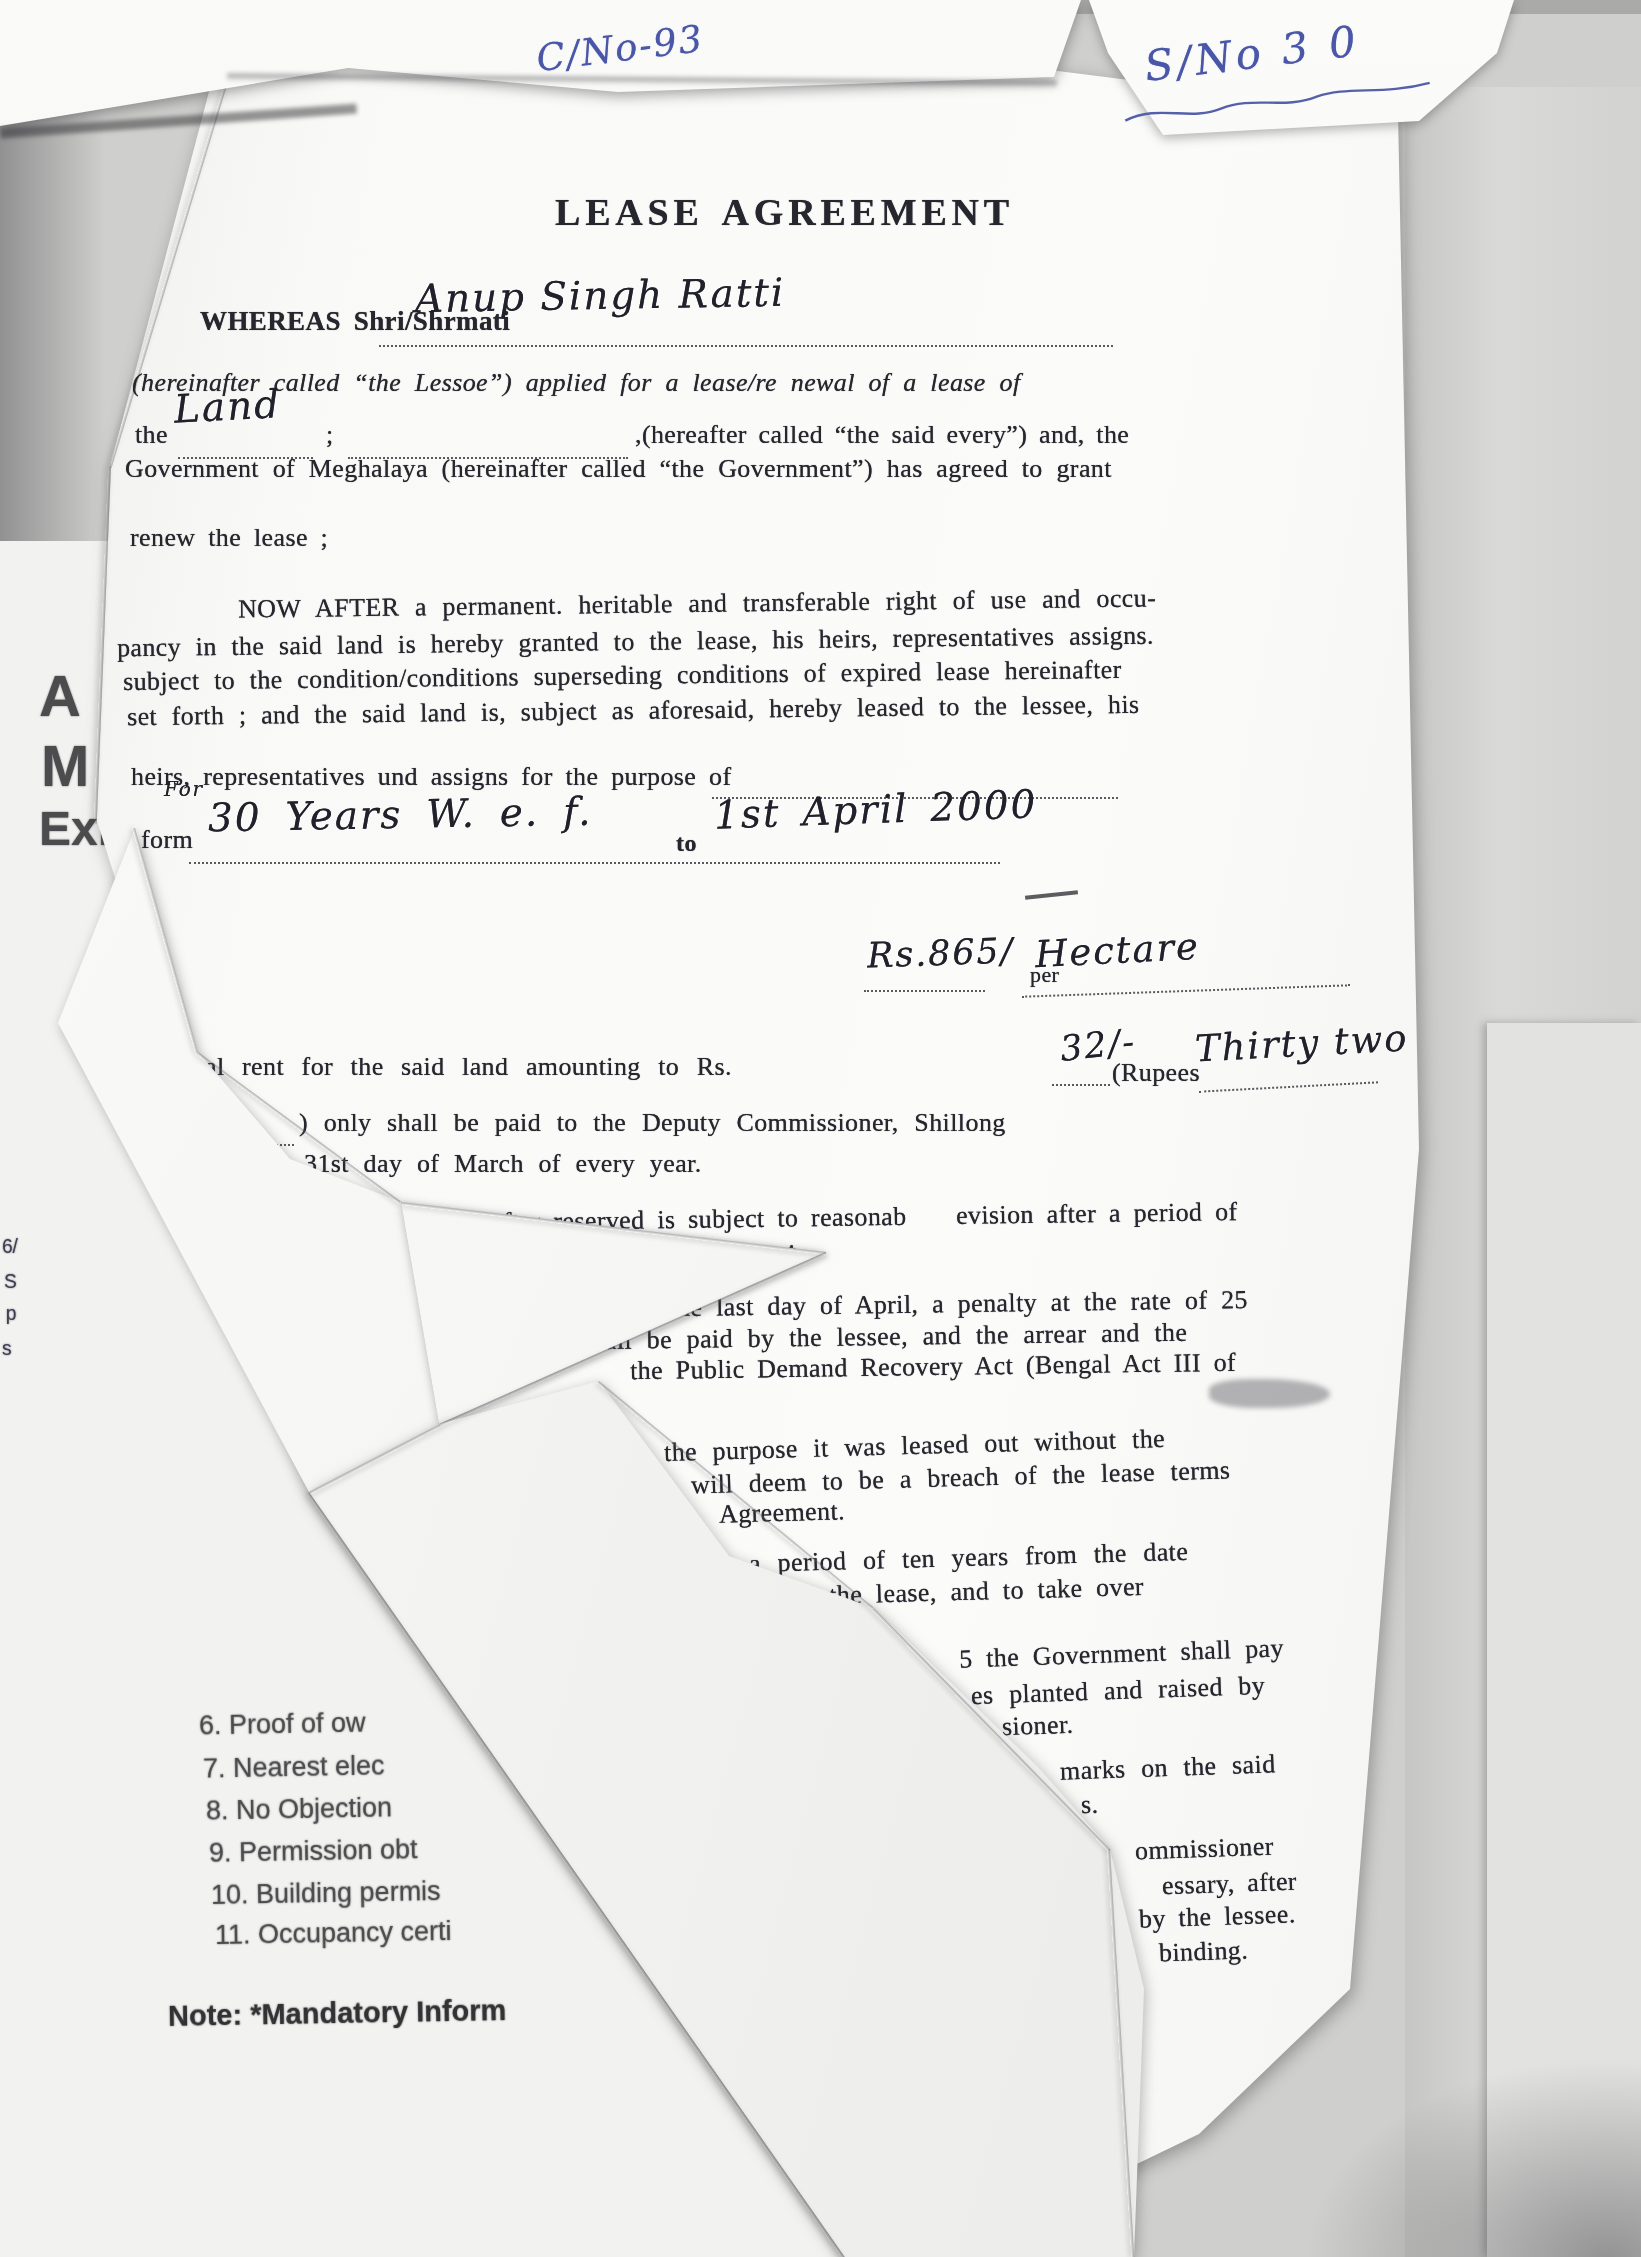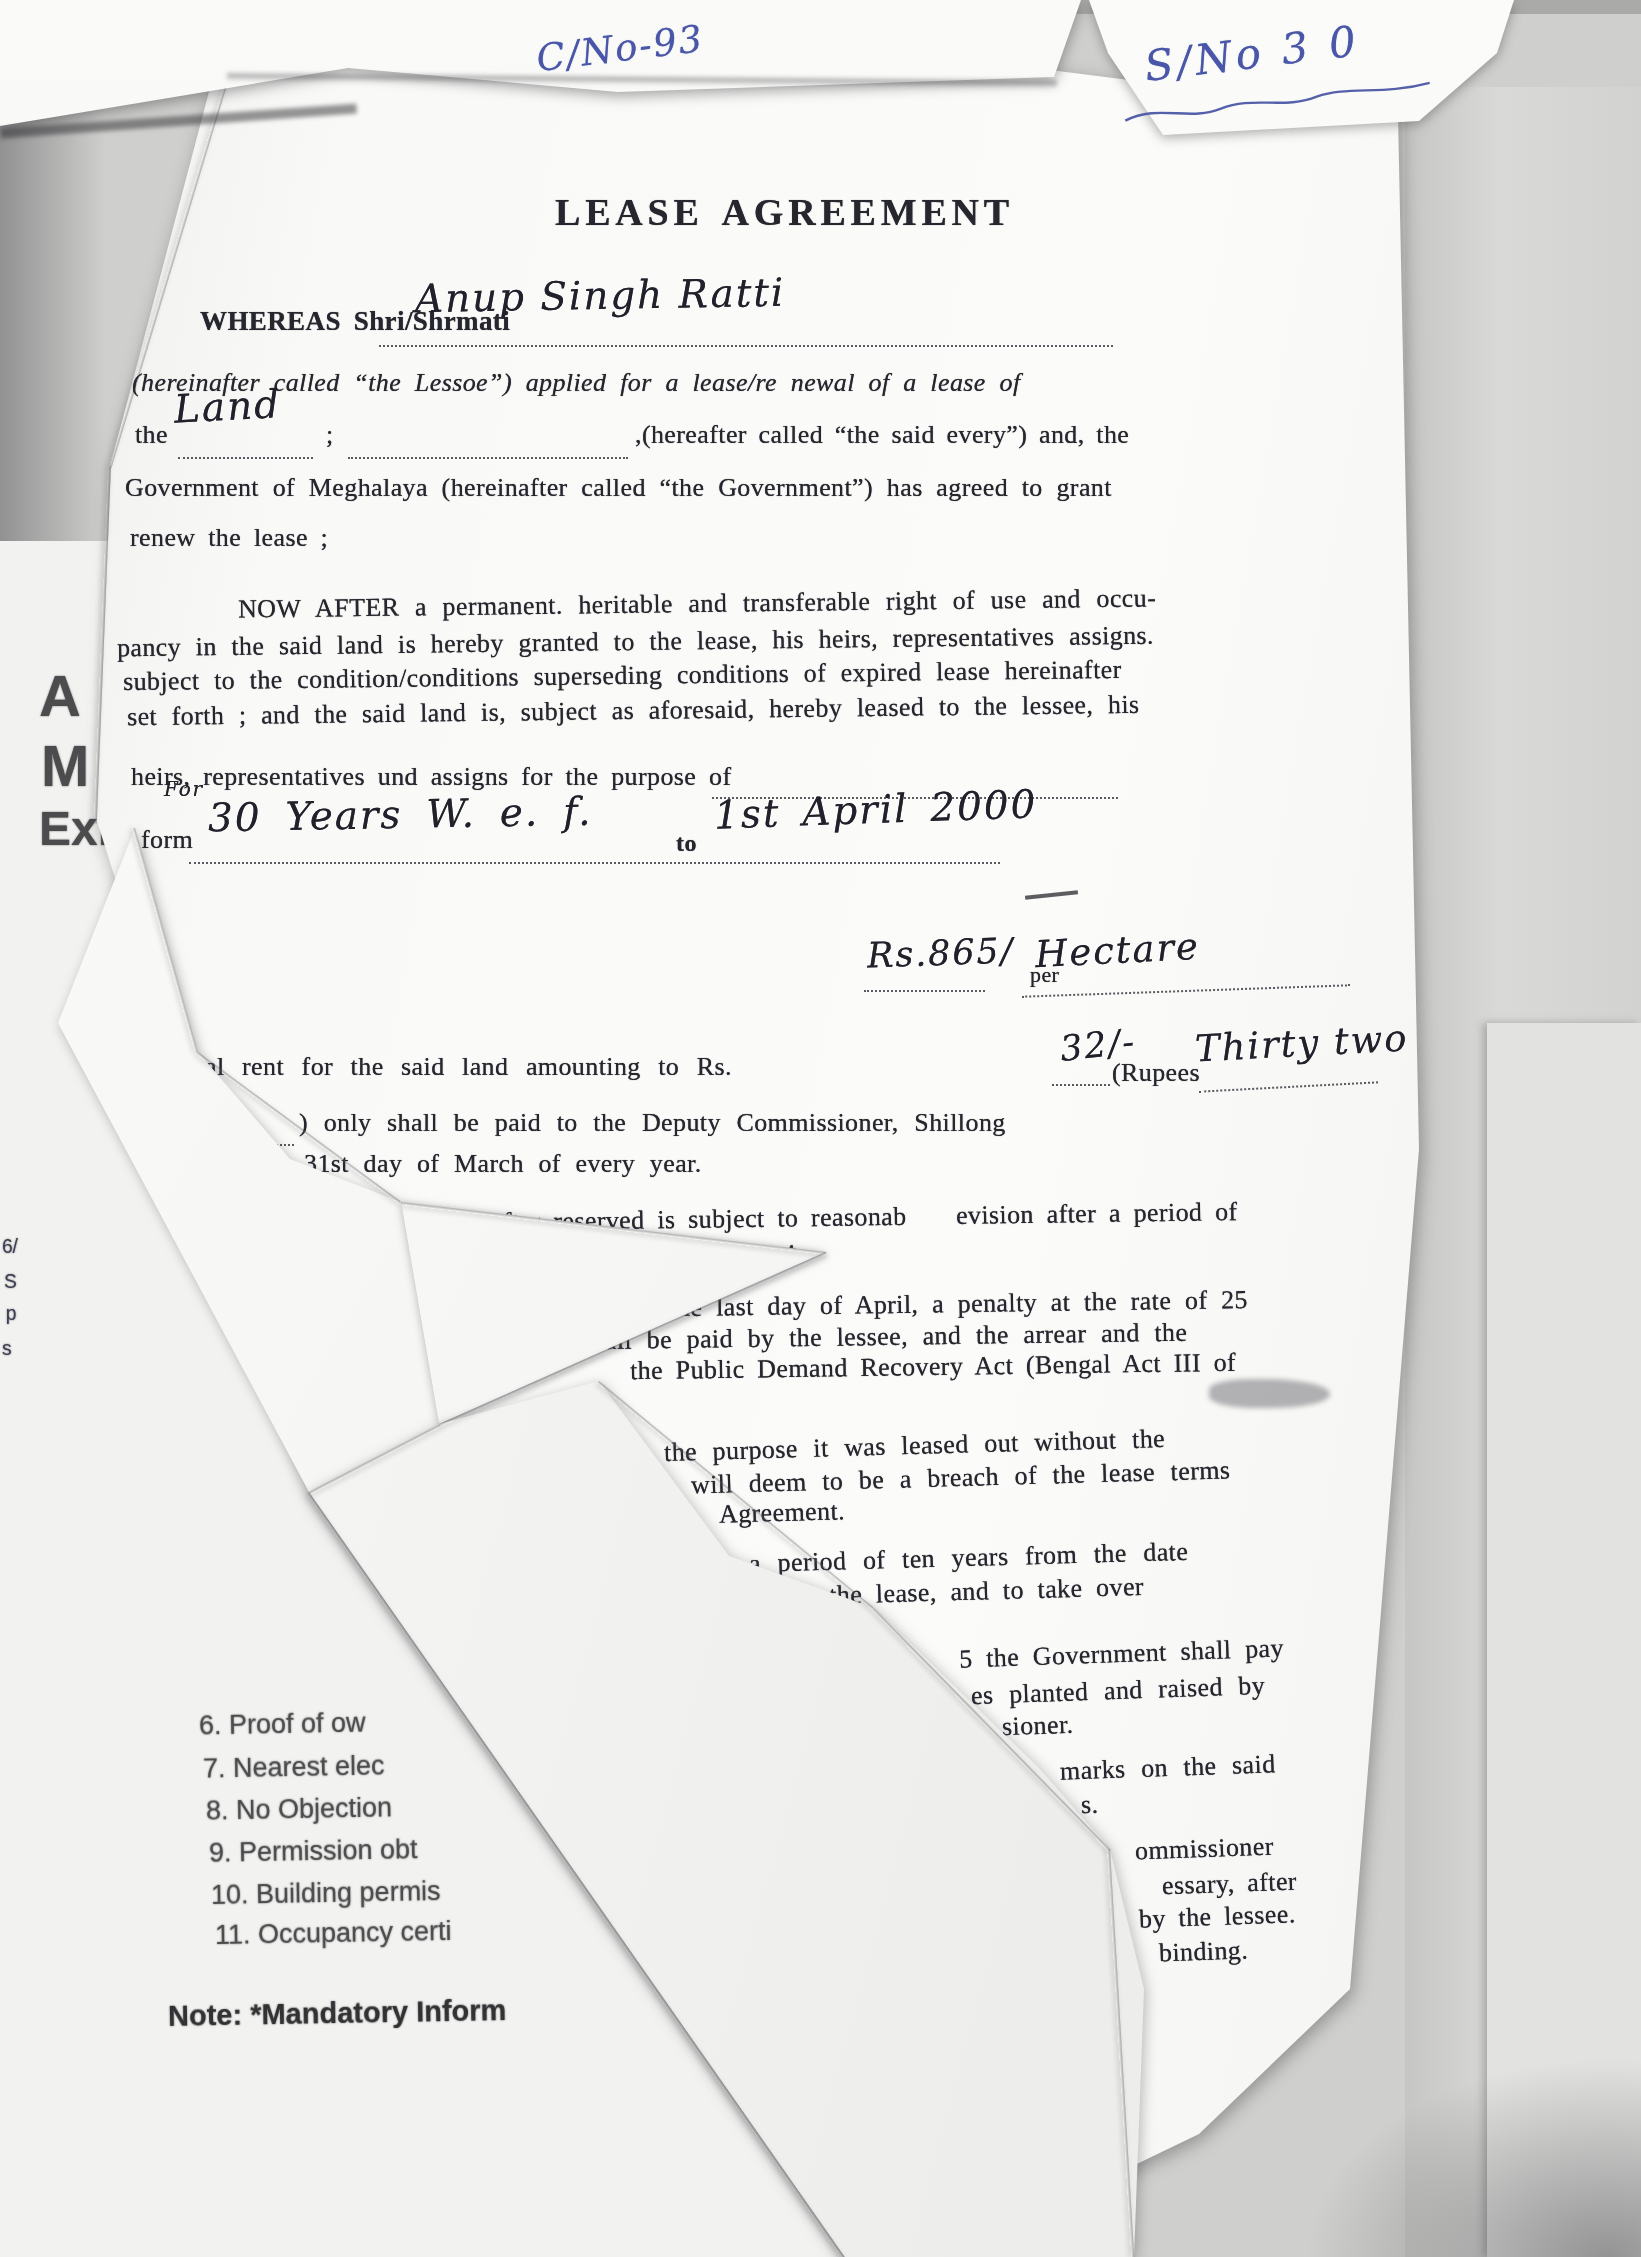--- a/index.html
+++ b/index.html
@@ -83,21 +83,21 @@
 
   <div class="t" style="left:132px;top:368px;word-spacing:6.8px;font-style:italic;">(hereinafter called “the Lessoe”)  applied  for  a  lease/re newal  of  a  lease  of</div>
 
   <div class="t" style="left:135px;top:420px;">the</div>
   <div class="hw" style="left:174px;top:384px;font-size:39px;transform:rotate(-3deg);">Land</div>
   <div class="dl" style="left:178px;top:452px;width:135px;"></div>
   <div class="t" style="left:326px;top:420px;">;</div>
   <div class="dl" style="left:348px;top:452px;width:280px;"></div>
   <div class="t" style="left:635px;top:420px;word-spacing:4.8px;">,(hereafter  called  “the  said  every”)  and, the</div>
 
-  <div class="t" style="left:125px;top:473px;word-spacing:6.8px;font-family:Liberation Serif, serif;">Government of Meghalaya (hereinafter called “the Government”)  has  agreed  to grant</div>
+  <div class="t" style="left:125px;top:454px;word-spacing:6.8px;font-family:Liberation Serif, serif;">Government of Meghalaya (hereinafter called “the Government”)  has  agreed  to grant</div>
   <div class="t" style="left:130px;top:523px;">renew  the  lease ;</div>
 
   <div class="t" style="left:238px;top:589px;word-spacing:8.7px;transform:rotate(-.7deg);">NOW AFTER  a  permanent.  heritable  and  transferable  right  of  use  and  occu-</div>
   <div class="t" style="left:117px;top:627px;word-spacing:7.7px;transform:rotate(-.7deg);">pancy in the said land is hereby granted to the  lease,  his heirs,  representatives  assigns.</div>
   <div class="t" style="left:123px;top:661px;word-spacing:7.7px;transform:rotate(-.7deg);">subject  to  the  condition/conditions  superseding  conditions  of  expired  lease  hereinafter</div>
   <div class="t" style="left:127px;top:696px;word-spacing:7.7px;transform:rotate(-.7deg);">set forth ;  and  the  said  land is,  subject  as  aforesaid,  hereby  leased  to  the lessee, his</div>
 
   <div class="t" style="left:131px;top:762px;">heirs,  representatives  und  assigns  for  the  purpose  of</div>
   <div class="dl" style="left:712px;top:792px;width:406px;"></div>
 

